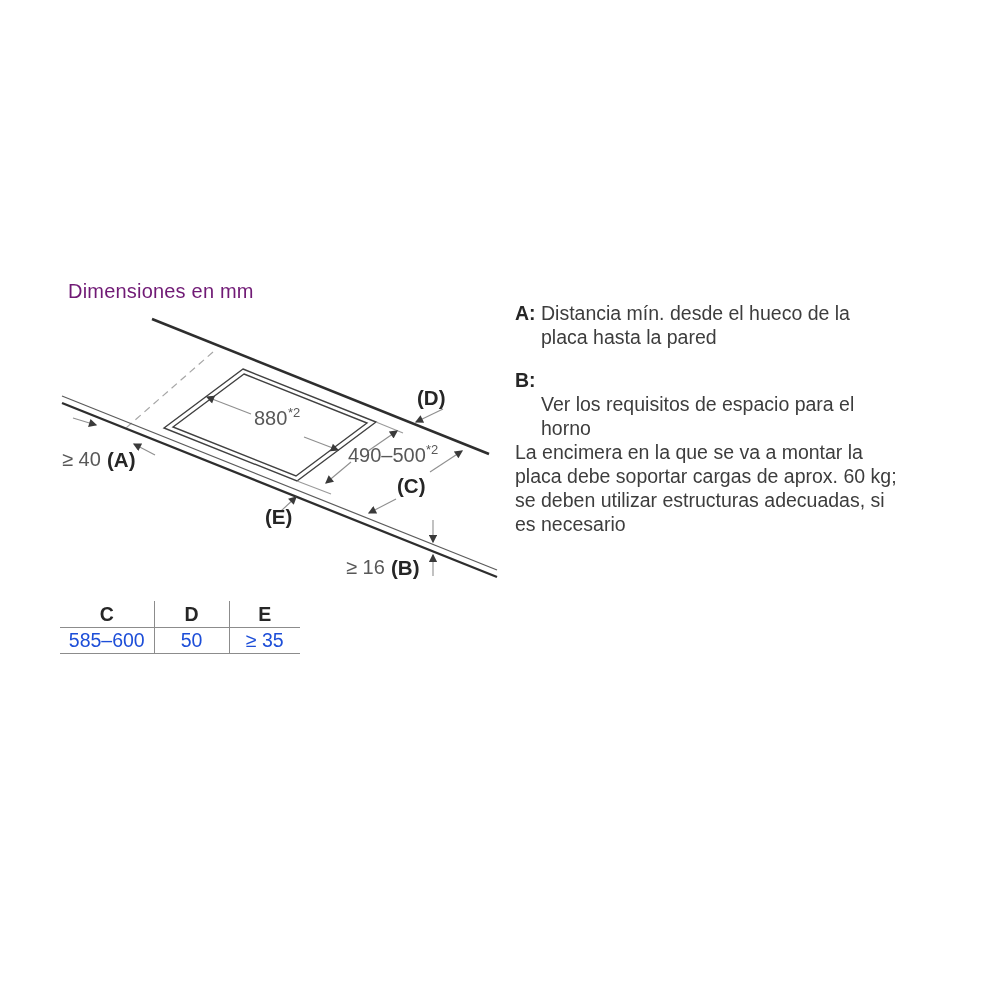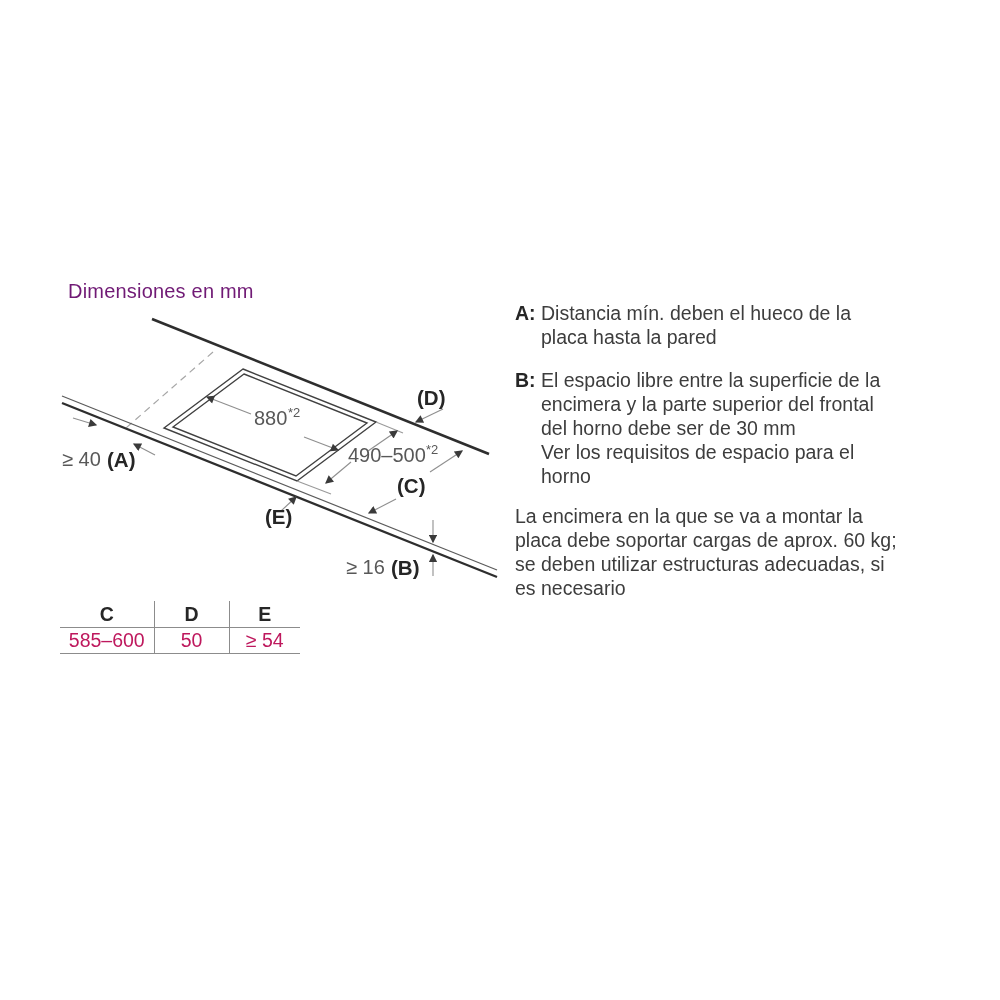--- a/index.html
+++ b/index.html
@@ -14,30 +14,30 @@
     left:68px;top:280px;font-size:20px;color:#701a75;letter-spacing:0.2px;
   }
 
   
   #notes{left:515px;top:301px;width:410px;color:#3d3d3d;font-size:19.5px;line-height:24px;}
   .note-row{display:flex;align-items:flex-start;}
   .note-label{flex:0 0 26px;font-weight:bold;color:#262626;}
   .note-text{white-space:pre-line;}
   #note-b{margin-top:19px;}
   #note-ver{padding-left:26px;}
-  #note-load{margin-top:16px;}
+  #note-load{}
 
   
   #dim-table-wrap{left:60px;top:601px;}
   table.dims{border-collapse:collapse;table-layout:fixed;}
   table.dims td,table.dims th{
     padding:0;text-align:center;vertical-align:middle;font-size:19.5px;
   }
   table.dims th{color:#262626;font-weight:bold;height:26px;}
-  table.dims td{color:#be185d;height:25px;}
+  table.dims td{color:#1d4ed8;height:25px;}
   table.dims tr.r2 td{height:28px;}
   table.dims col.c1{width:94px;} table.dims col.c2{width:75px;} table.dims col.c3{width:71px;}
   table.dims th:nth-child(2),table.dims td:nth-child(2),
   table.dims th:nth-child(3),table.dims td:nth-child(3){border-left:1.5px solid #8c8c8c;}
   table.dims thead tr{border-bottom:1.5px solid #8c8c8c;}
   table.dims tr.r1{border-bottom:1.5px solid #8c8c8c;}
 
   
   text.dim{font-size:20px;fill:#585858;}
   text.dimsup{font-size:13px;fill:#585858;}
@@ -98,28 +98,25 @@
     <text x="391" y="575" class="blbl">(B)</text>
 
     <text x="417" y="405" class="blbl">(D)</text>
     <text x="397" y="493" class="blbl">(C)</text>
     <text x="265" y="524" class="blbl">(E)</text>
   </svg>
 
   <div id="notes" class="abs">
     <div class="note-row" id="note-a">
       <span class="note-label">A:</span>
-      <span class="note-text">Distancia mín. deben el hueco de la
+      <span class="note-text">Distancia mín. desde el hueco de la
 placa hasta la pared</span>
     </div>
     <div class="note-row" id="note-b">
       <span class="note-label">B:</span>
-      <span class="note-text">El espacio libre entre la superficie de la
-encimera y la parte superior del frontal
-del horno debe ser de 30 mm</span>
     </div>
     <div id="note-ver">
       <span class="note-text">Ver los requisitos de espacio para el
 horno</span>
     </div>
     <div id="note-load">
       <span class="note-text">La encimera en la que se va a montar la
 placa debe soportar cargas de aprox. 60 kg;
 se deben utilizar estructuras adecuadas, si
 es necesario</span>
@@ -137,19 +134,19 @@
         <tr>
           <th>C</th>
           <th>D</th>
           <th>E</th>
         </tr>
       </thead>
       <tbody>
         <tr class="r1">
           <td>585–600</td>
           <td>50</td>
-          <td>≥ 54</td>
+          <td>≥ 35</td>
         </tr>
       </tbody>
     </table>
   </div>
 
 </div>
 
 </body></html>

